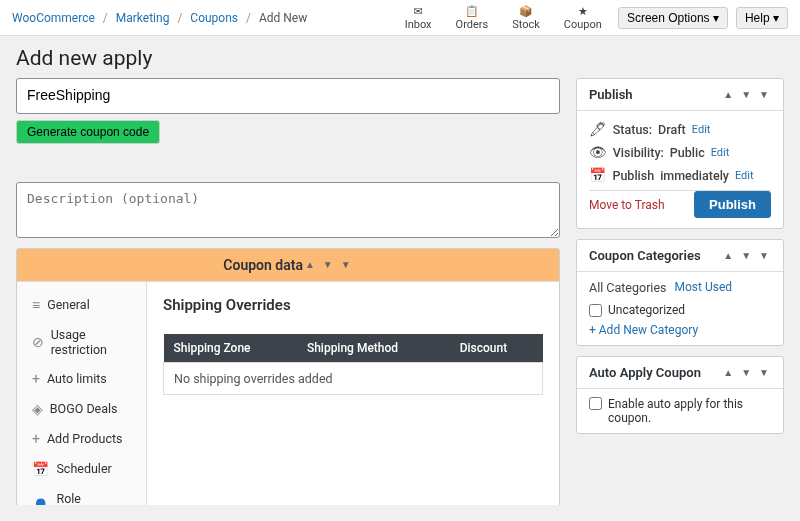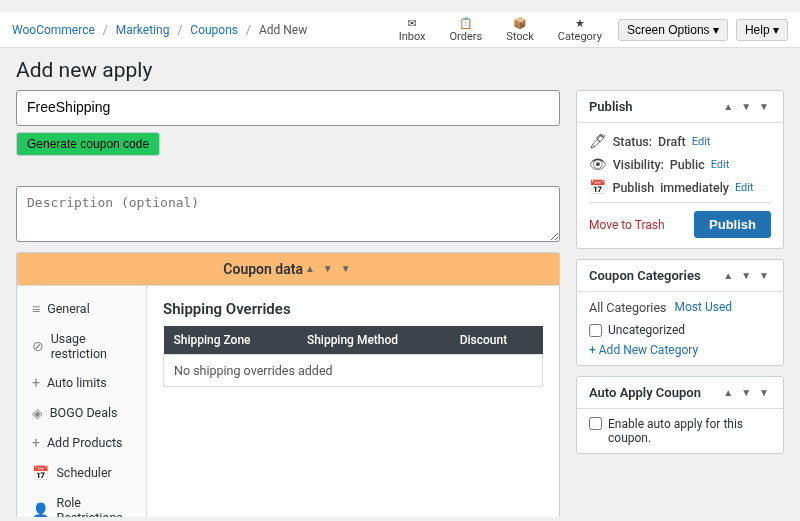--- a/index.html
+++ b/index.html
@@ -1,19 +1,19 @@
 <!DOCTYPE html>
 <html><head>
   <meta charset="utf-8">
   <style>
     * { box-sizing: border-box; margin: 0; padding: 0; }
     body { font-family: -apple-system, BlinkMacSystemFont, "Segoe UI", Roboto, Arial, sans-serif; font-size: 13px; background: #f0f0f1; color: #2c3338; }
 
     
-    .top-bar { background: #fff; border-bottom: 1px solid #ddd; display: flex; justify-content: space-between; align-items: center; padding: 0 12px; height: 36px; margin-top: 12px; }
+    .top-bar { background: #fff; border-bottom: 1px solid #ddd; display: flex; justify-content: space-between; align-items: center; padding: 0 12px; height: 36px; }
     .top-bar-left { display: flex; align-items: center; gap: 6px; font-size: 12px; color: #555; }
     .top-bar-left a { color: #2271b1; text-decoration: none; }
     .top-bar-right { display: flex; align-items: center; gap: 8px; }
 
     .icon-group { display: flex; flex-direction: column; align-items: center; font-size: 11px; color: #444; cursor: pointer; padding: 4px 8px; border-radius: 3px; }
 
     .screen-options-btn, .help-btn { background: #f0f0f1; border: 1px solid #ccc; border-radius: 3px; padding: 3px 8px; font-size: 12px; cursor: pointer; display: flex; align-items: center; gap: 4px; }
 
     
     .main-wrap { display: flex; flex-direction: column; height: calc(100vh - 36px); overflow: hidden; }
@@ -36,21 +36,21 @@
     .coupon-data-header { background: #fdba74; padding: 8px 12px; border-bottom: 1px solid #ddd; display: flex; justify-content: center; align-items: center; font-size: 14px; font-weight: 600; }
     .coupon-data-inner { display: flex; }
 
     
     .coupon-nav { width: 130px; flex-shrink: 0; border-right: 1px solid #ddd; padding: 8px 0; background: #fafafa; }
     .coupon-nav-item { display: flex; align-items: center; gap: 7px; padding: 7px 12px; cursor: pointer; font-size: 12.5px; color: #2c3338; text-decoration: none; border-left: 3px solid transparent; }
     .coupon-nav-item .nav-icon { font-size: 14px; color: #888; }
 
     
     .shipping-panel { flex: 1; padding: 14px 16px; }
-    .shipping-panel-title { font-size: 15px; font-weight: 600; margin-bottom: 8px; }
+    .shipping-panel-title { font-size: 15px; font-weight: 600; margin-bottom: 20px; }
 
     .shipping-table { width: 100%; border-collapse: collapse; }
     .shipping-table th { background: #3c434a; color: #fff; text-align: left; padding: 7px 10px; font-size: 12px; font-weight: 500; }
     .shipping-table td { padding: 8px 10px; font-size: 12.5px; border: 1px solid #ddd; }
     .no-overrides-row td { color: #555; font-style: normal; }
 
     
     .add-override-area { display: flex; justify-content: center; align-items: center; padding: 18px; }
     .add-override-btn { background: #fff; border: 2px solid #f0c33c; border-radius: 3px; padding: 8px 14px; font-size: 13px; font-weight: 600; cursor: pointer; display: flex; align-items: center; gap: 6px; color: #2c3338; }
 
@@ -58,38 +58,38 @@
     .sidebar-box { background: #fff; border: 1px solid #ccd0d4; border-radius: 3px; }
     .sidebar-box-header { padding: 8px 12px; border-bottom: 1px solid #ddd; font-size: 13px; font-weight: 600; display: flex; justify-content: space-between; align-items: center; }
     .sidebar-box-body { padding: 10px 12px; }
 
     .publish-row { display: flex; align-items: center; gap: 6px; margin-bottom: 7px; font-size: 12.5px; color: #444; }
     .publish-row span { font-weight: 500; }
     .publish-row a { color: #2271b1; text-decoration: none; font-size: 11px; }
     .publish-icon { font-size: 14px; }
 
     .move-to-trash { color: #b32d2e; font-size: 12px; text-decoration: none; }
-    .publish-footer { display: flex; justify-content: space-between; align-items: center; padding-top: 8px; margin-top: 4px; border-top: 1px solid #ddd; }
+    .publish-footer { display: flex; justify-content: space-between; align-items: center; margin-top: 4px; border-top: 1px solid #ddd; }
     .publish-btn { background: #2271b1; color: #fff; border: 1px solid #2271b1; border-radius: 3px; padding: 5px 14px; font-size: 13px; font-weight: 600; cursor: pointer; }
 
     .categories-body { padding: 8px 12px; font-size: 12.5px; }
     .categories-filter { display: flex; gap: 8px; margin-bottom: 8px; color: #444; }
     .categories-filter a { color: #2271b1; text-decoration: none; font-size: 12px; }
     .cat-checkbox-row { display: flex; align-items: flex-end; gap: 6px; margin-bottom: 6px; font-size: 12px; }
     .add-new-cat { color: #2271b1; font-size: 12px; text-decoration: none; display: block; margin-top: 4px; }
 
     .auto-apply-body { padding: 8px 12px; font-size: 12px; }
     .auto-apply-row { display: flex; align-items: flex-start; gap: 6px; }
 
     .chevron-controls { display: flex; gap: 4px; align-items: center; }
     .chevron-btn { background: none; border: none; cursor: pointer; padding: 2px; color: #666; font-size: 10px; }
 
     .breadcrumb-sep { color: #999; margin: 0 2px; }
 
-    .header-input-row { margin-bottom: 12px; }
+    .header-input-row { margin-bottom: 20px; }
   </style>
 </head>
 <body>
 
 <div class="top-bar">
   <div class="top-bar-left">
     <a href="#">WooCommerce</a>
     <span class="breadcrumb-sep">/</span>
     <a href="#">Marketing</a>
     <span class="breadcrumb-sep">/</span>
@@ -105,21 +105,21 @@
     <div class="icon-group">
       <span>📋</span>
       <span>Orders</span>
     </div>
     <div class="icon-group">
       <span>📦</span>
       <span>Stock</span>
     </div>
     <div class="icon-group">
       <span>★</span>
-      <span>Category</span>
+      <span>Coupon</span>
     </div>
     <button class="screen-options-btn">Screen Options ▾</button>
     <button class="help-btn">Help ▾</button>
   </div>
 </div>
 
 <div class="main-wrap">
   <div class="page-header">
     <h1 class="page-title">Add new apply</h1>
   </div>

